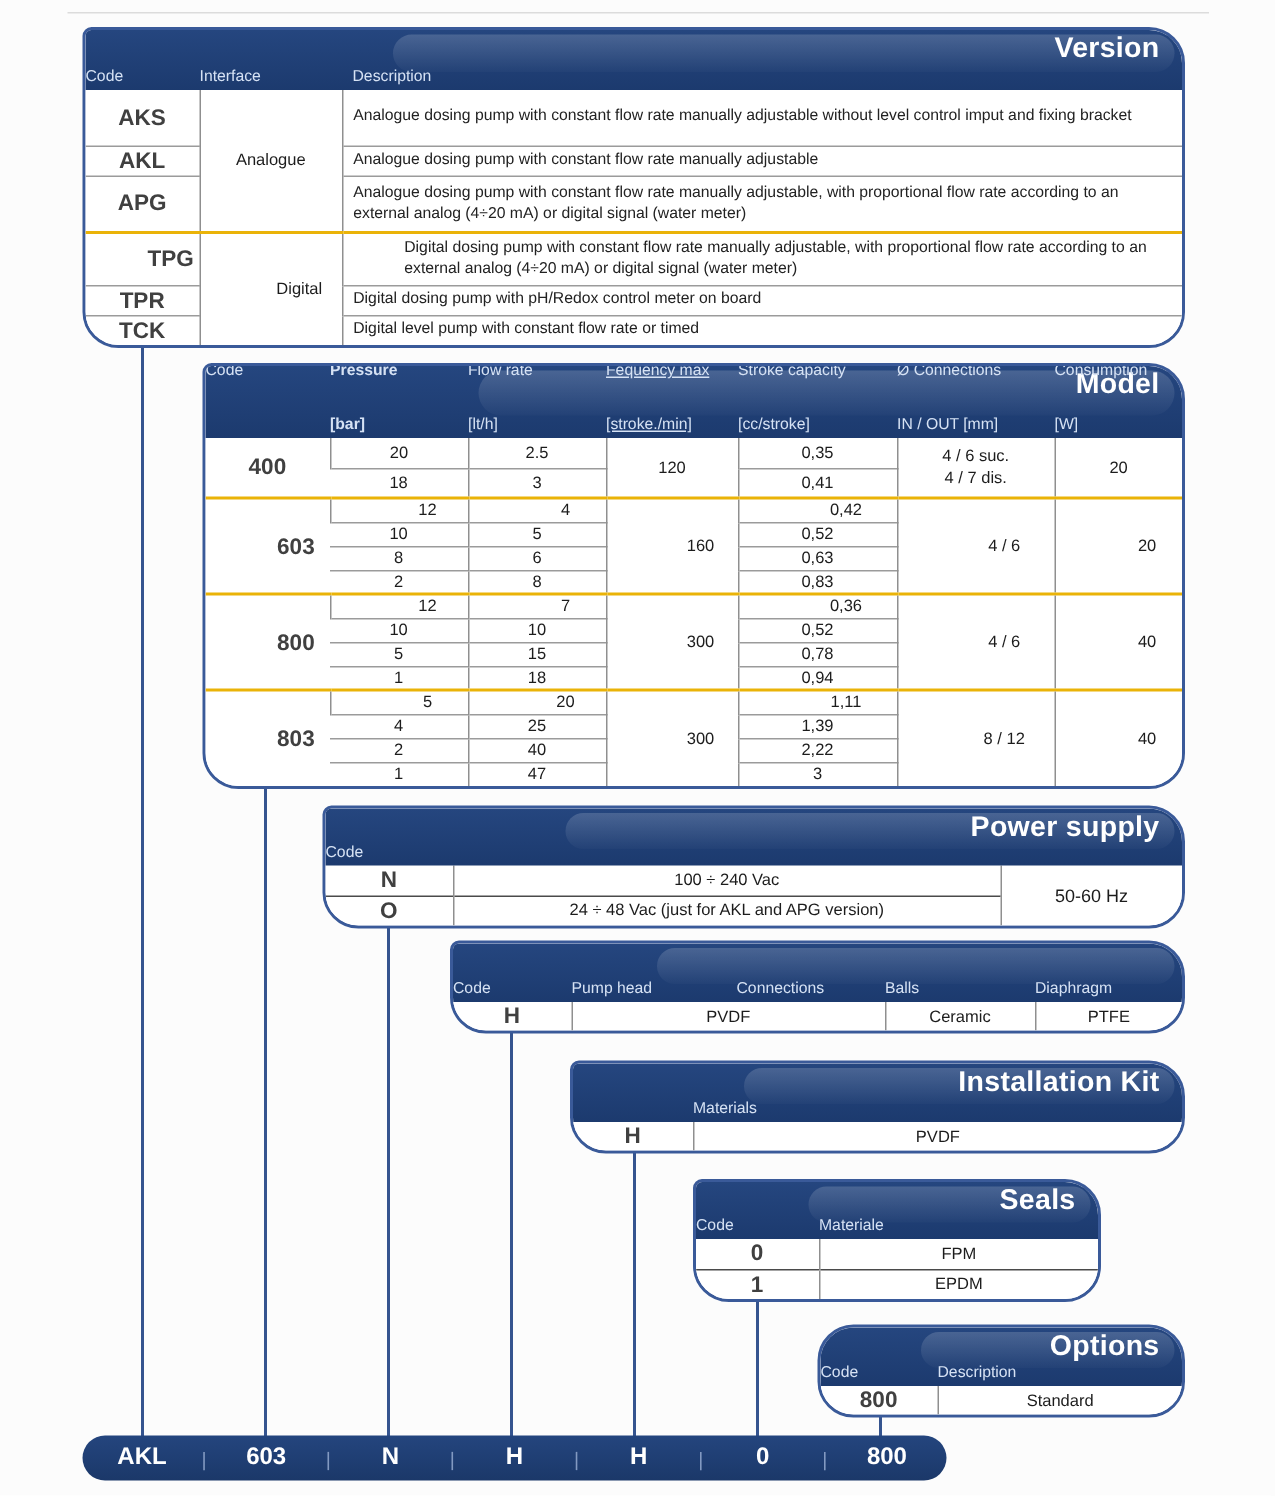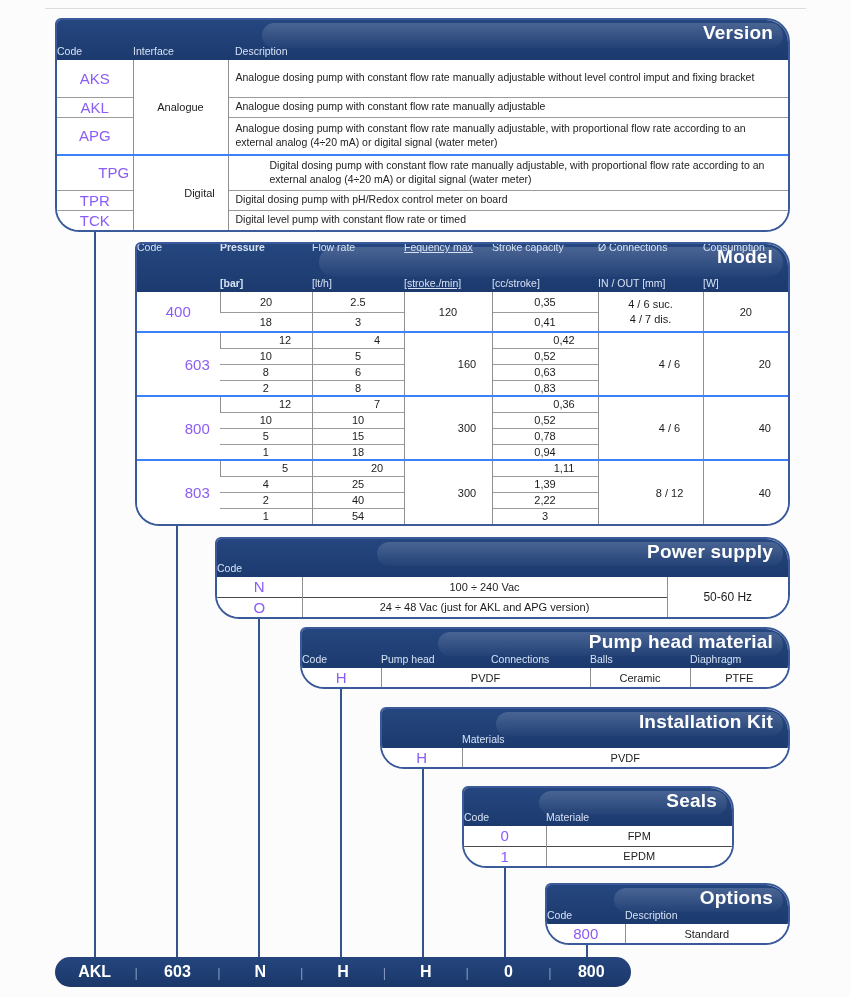--- a/index.html
+++ b/index.html
@@ -23,24 +23,24 @@
                font-size:19px; letter-spacing:0.2px; z-index:3; }
   .hdr-labels { position:absolute; bottom:3px; left:0; display:flex; z-index:3;
                 color:#d6e2f4; font-size:10.5px; line-height:12px; }
   .hc { text-align:left; }
   .hc .u { display:block;margin-top:24px; }
 
   table { border-collapse:collapse; width:100%; table-layout:fixed; background:#ffffff; }
   td { border-left:1px solid #8f8f8f; text-align:center; vertical-align:middle;
        font-size:11px; color:#1c1c1c; padding:1px 3px; }
   td:first-child { border-left:none; }
-  td.code { font-weight:normal; font-size:15px; color:#8b5cf6; }
+  td.code { font-weight:bold; font-size:15px; color:#404040; }
   td.desc { text-align:left; padding:2px 7px; font-size:10.5px; line-height:1.3; color:#222222; }
   .bt  { border-top:1px solid #9b9b9b; }   
-  tr.gs td { border-top:2px solid #3b82f6;padding-left:41px; }  
+  tr.gs td { border-top:2px solid #eab308;padding-left:41px; }  
   .bt2 { border-top:1px solid #4a4a4a; }   
   td.preline { white-space:pre-line; line-height:1.35; }
 
   
   .code-bar { position:absolute; left:55px; top:957px; width:576px; height:30px; z-index:2;
               background:linear-gradient(180deg,#24457e,#1b3869); border-radius:15px;
               display:flex; align-items:center; }
   .code-seg { flex:1; text-align:center; color:#ffffff; font-weight:bold; font-size:16px; }
   .code-sep { flex:0 0 auto; color:#8299c1; font-size:13px; line-height:13px; }
 </style>
@@ -209,21 +209,21 @@
         <td class="bt">25</td>
         <td class="bt">1,39</td>
       </tr>
       <tr style="height:16px;">
         <td class="bt">2</td>
         <td class="bt">40</td>
         <td class="bt">2,22</td>
       </tr>
       <tr style="height:16px;">
         <td class="bt">1</td>
-        <td class="bt">54</td>
+        <td class="bt">47</td>
         <td class="bt">3</td>
       </tr>
     </tbody>
       </table>
   </div>
 
   <div class="tbl" style="left:215px; top:537px; width:575px;">
     <div class="tbl-header" style="height:38px;">
       <div class="tbl-title">Power supply</div>
       <div class="hdr-labels">
@@ -245,21 +245,20 @@
       <tr style="height:20px;">
         <td class="code bt2">O</td>
         <td class="bt2">24 ÷ 48 Vac (just for AKL and APG version)</td>
       </tr>
     </tbody>
       </table>
   </div>
 
   <div class="tbl" style="left:300px; top:627px; width:490px;">
     <div class="tbl-header" style="height:39px;">
-      <div class="tbl-title">Pump head material</div>
       <div class="hdr-labels">
         <span class="hc" style="width:79px;">Code</span>
         <span class="hc" style="width:110px;">Pump head</span>
         <span class="hc" style="width:99px;">Connections</span>
         <span class="hc" style="width:100px;">Balls</span>
         <span class="hc" style="width:98px;">Diaphragm</span>
       </div>
     </div>
     <table>
       <colgroup>
@@ -321,21 +320,21 @@
         <td>FPM</td>
       </tr>
       <tr style="height:20px;">
         <td class="code bt2">1</td>
         <td class="bt2">EPDM</td>
       </tr>
     </tbody>
       </table>
   </div>
 
-  <div class="tbl" style="left:545px; top:883px; width:245px;">
+  <div class="tbl" style="left:545px; top:883px; width:245px;border-radius:24px;">
     <div class="tbl-header" style="height:39px;">
       <div class="tbl-title">Options</div>
       <div class="hdr-labels">
         <span class="hc" style="width:78px;">Code</span>
         <span class="hc" style="width:163px;">Description</span>
       </div>
     </div>
     <table>
       <colgroup>
           <col style="width:78px">

